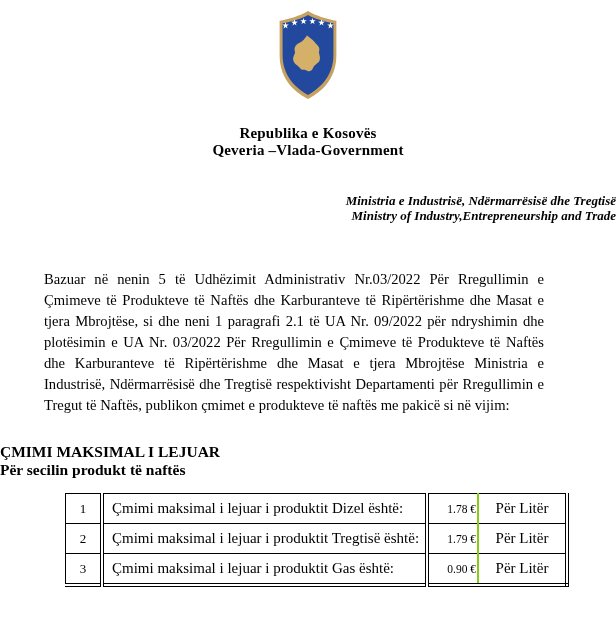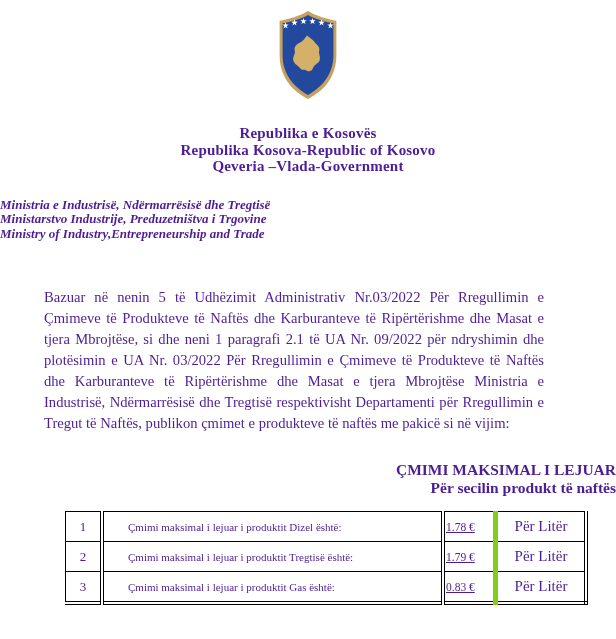--- a/index.html
+++ b/index.html
@@ -3,50 +3,50 @@
 <meta charset="utf-8">
 <style>
   html, body { margin: 0; padding: 0; background: #ffffff; }
   .page {
     position: relative;
     width: 616px;
     height: 639px;
     background: #ffffff;
     overflow: hidden;
     font-family: "Liberation Serif", serif;
-    color: #4c1d95;
+    color: #000000;
   }
   .emblem-wrap { text-align: center; padding-top: 10px; height: 90px; }
   .emblem-wrap svg { display: inline-block; }
 
   .gov-header {
     margin-top: 25px;
     text-align: center;
     font-weight: bold;
     font-size: 15px;
     line-height: 16.5px;
     letter-spacing: 0.2px;
   }
   .ministry {
-    margin-top: 23px;
-    text-align: left;
+    margin-top: 36px;
+    text-align: right;
     font-weight: bold;
     font-style: italic;
     font-size: 13px;
     line-height: 14.6px;
   }
   .body-par {
     margin: 46px 72px 0 44px;
     text-align: justify;
     font-size: 14.6px;
     line-height: 21px;
   }
   .price-title {
     margin-top: 27px;
-    text-align: right;
+    text-align: left;
     font-weight: bold;
     font-size: 15.5px;
     line-height: 18px;
   }
   .price-table {
     margin: 14px 0 0 65px;
     border-collapse: collapse;
     table-layout: fixed;
     width: 496px;
     border-left: 1px solid #000;
@@ -55,22 +55,22 @@
     border-bottom: 4px double #000;
   }
   .price-table td {
     border: 1px solid #000;
     height: 27px;
     vertical-align: middle;
     overflow: hidden;
     white-space: nowrap;
   }
   td.cell-num   { width: 32px;  text-align: center; font-size: 13px; border-right: 4px double #000; }
-  td.cell-desc  { width: 312px; font-size: 11px; padding-left: 24px; border-right: 4px double #000; }
-  td.cell-price { width: 46px;  text-align: left; font-size: 11.5px; border-right: 5px solid #84cc16; text-decoration: underline; }
+  td.cell-desc  { width: 312px; font-size: 15px; padding-left: 8px; border-right: 4px double #000; }
+  td.cell-price { width: 46px;  text-align: right; font-size: 11.5px; border-right: 2px solid #84cc16; }
   td.cell-unit  { width: 84px;  text-align: center; font-size: 15px; }
 </style>
 </head>
 <body>
 
 <div class="page">
 
   <div class="emblem-wrap">
     <svg width="64" height="90" viewBox="0 0 64 92" xmlns="http://www.w3.org/2000/svg" aria-hidden="true">
       <defs>
@@ -91,27 +91,25 @@
       <use href="#st" transform="translate(18.2,13)"></use>
       <use href="#st" transform="translate(27.4,11.6)"></use>
       <use href="#st" transform="translate(36.6,11.6)"></use>
       <use href="#st" transform="translate(45.8,13)"></use>
       <use href="#st" transform="translate(55,16)"></use>
     </svg>
   </div>
 
   <div class="gov-header">
     <div>Republika e Kosovës</div>
-    <div>Republika Kosova-Republic of Kosovo</div>
     <div>Qeveria –Vlada-Government</div>
   </div>
 
   <div class="ministry">
     <div>Ministria e Industrisë, Ndërmarrësisë dhe Tregtisë</div>
-    <div>Ministarstvo Industrije, Preduzetništva i Trgovine</div>
     <div>Ministry of Industry,Entrepreneurship and Trade</div>
   </div>
 
   <p class="body-par">Bazuar në nenin 5 të Udhëzimit Administrativ Nr.03/2022 Për Rregullimin e Çmimeve të Produkteve të Naftës dhe Karburanteve të Ripërtërishme dhe Masat e tjera Mbrojtëse, si dhe neni 1 paragrafi 2.1 të UA Nr. 09/2022 për ndryshimin dhe plotësimin e UA Nr. 03/2022 Për Rregullimin e Çmimeve të Produkteve të Naftës dhe Karburanteve të Ripërtërishme dhe Masat e tjera Mbrojtëse Ministria e Industrisë, Ndërmarrësisë dhe Tregtisë respektivisht Departamenti për Rregullimin e Tregut të Naftës, publikon çmimet e produkteve të naftës me pakicë si në vijim:</p>
 
   <div class="price-title">
     <div>ÇMIMI MAKSIMAL I LEJUAR</div>
     <div>Për secilin produkt të naftës</div>
   </div>
 
@@ -125,19 +123,19 @@
       </tr>
       <tr>
         <td class="cell-num">2</td>
         <td class="cell-desc">Çmimi maksimal i lejuar i produktit Tregtisë është:</td>
         <td class="cell-price">1.79 €</td>
         <td class="cell-unit">Për Litër</td>
       </tr>
       <tr>
         <td class="cell-num">3</td>
         <td class="cell-desc">Çmimi maksimal i lejuar i produktit Gas është:</td>
-        <td class="cell-price">0.83 €</td>
+        <td class="cell-price">0.90 €</td>
         <td class="cell-unit">Për Litër</td>
       </tr>
     </tbody>
   </table>
 
 </div>
 
 </body></html>

